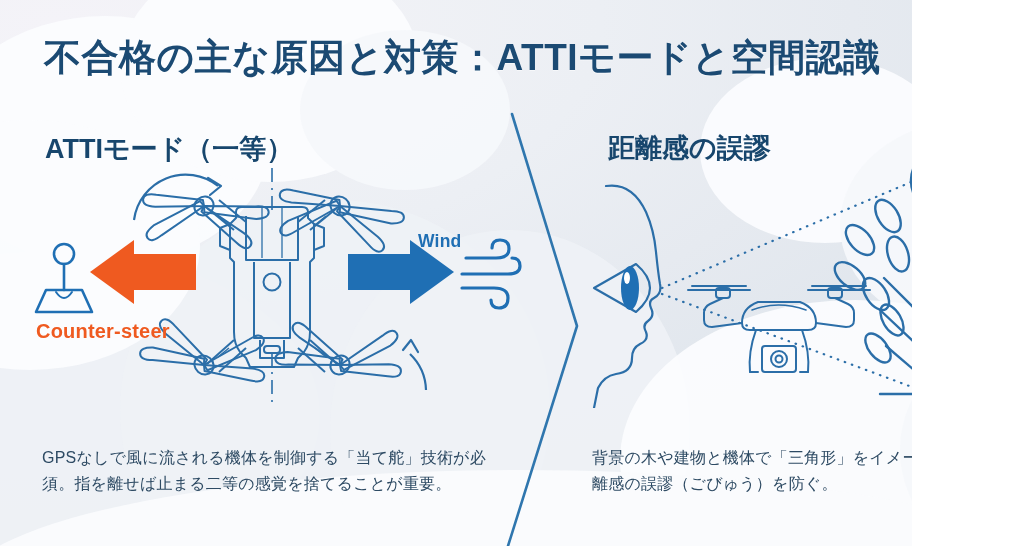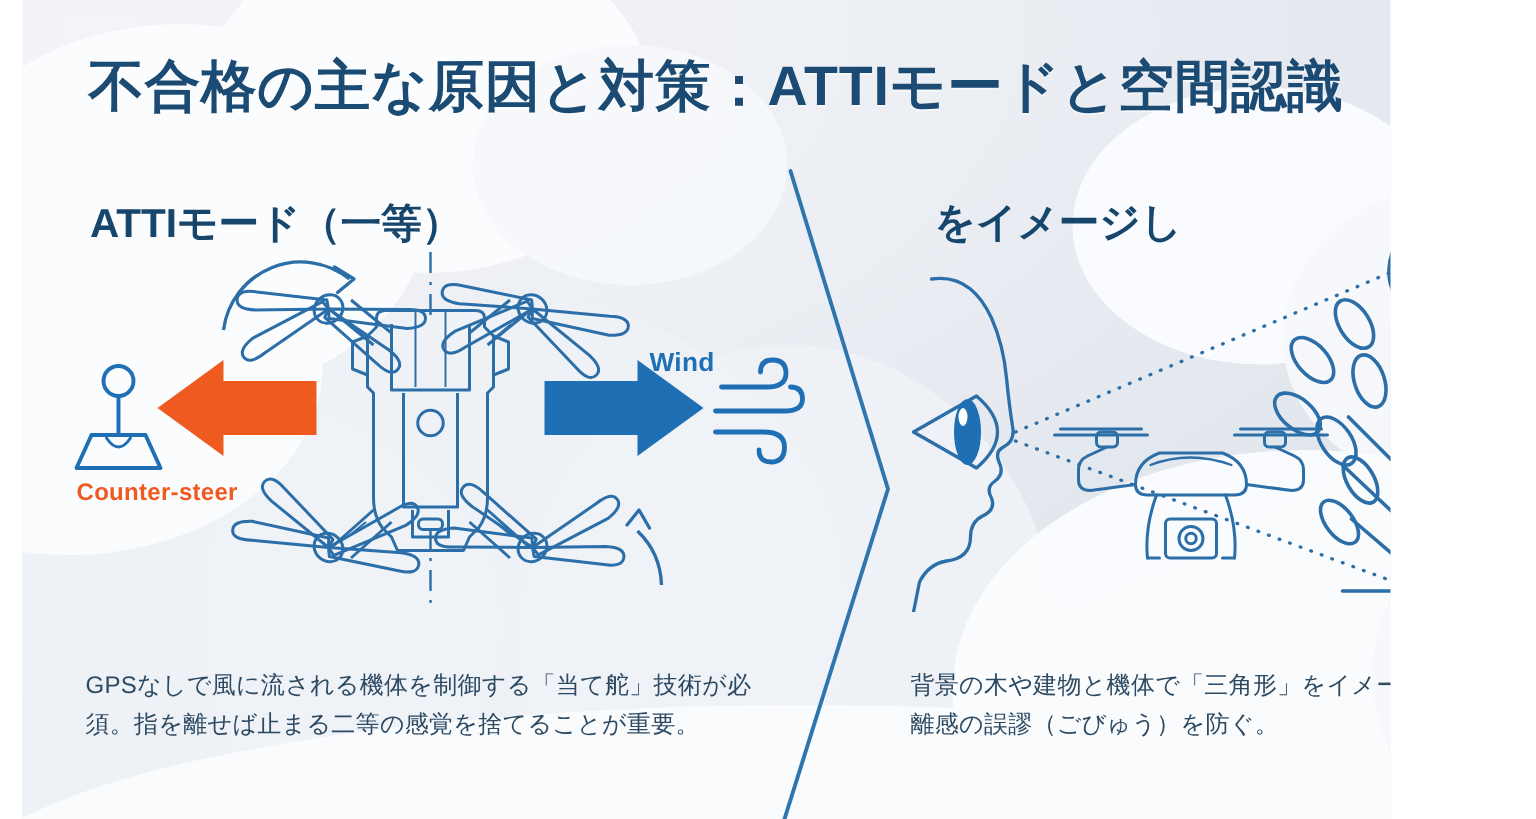--- a/index.html
+++ b/index.html
@@ -6,21 +6,20 @@
   html,body{margin:0;padding:0;}
   body{
     width:1024px;height:546px;overflow:hidden;
     font-family:"Liberation Sans","DejaVu Sans",sans-serif;
     background:#ffffff;
   }
   #slide{
     position:relative;width:912px;height:546px;overflow:hidden;
     background:
       radial-gradient(115% 90% at 6% 4%, #f4f3f8 0%, #f1f2f6 26%, #eceff4 52%, #e6eaf0 76%, #e0e6ed 100%);
-    margin-left: 15px;
   }
   
   .cloud{position:absolute;background:#fbfcfe;border-radius:50%;opacity:.95;}
   .cloud.dim{background:#f6f8fb;}
   .cloud.faint{background:#eef1f6;}
 
   
   #cl1{left:-60px;  top:16px;  width:330px;height:250px;}
   #cl2{left:120px;  top:-48px; width:300px;height:230px;}
   #cl3{left:-140px; top:120px; width:340px;height:250px;}
@@ -63,21 +62,21 @@
   #cap-right{left:592px;top:445px;width:400px;}
 
   
   #divider{position:absolute;left:480px;top:110px;width:110px;height:440px;}
 
   
   #illus-left{position:absolute;left:22px;top:162px;width:500px;height:246px;}
   #illus-right{position:absolute;left:592px;top:160px;width:430px;height:248px;}
 
   .lbl{position:absolute;font-weight:bold;white-space:nowrap;}
-  #lbl-counter{left:36px;top:320px;font-size:16px;color:#ef5a20;letter-spacing:.2px;text-align:right;}
+  #lbl-counter{left:36px;top:320px;font-size:20px;color:#ef5a20;letter-spacing:.2px;text-align:right;}
   #lbl-wind{left:418px;top:231px;font-size:17.5px;color:#1f6fb4;letter-spacing:.2px;}
 </style>
 </head>
 <body>
 
 <div id="slide">
 
   <div>
     <div class="cloud faint" id="cl5"></div>
     <div class="cloud faint" id="cl6"></div>
@@ -208,21 +207,21 @@
       <path d="M440,112 L486,112 Q498,112 498,104 Q498,96 490,96"></path>
       <path d="M440,126 L472,126 Q486,126 486,136 Q486,146 477,146 Q469,146 469,138"></path>
     </g>
   </svg>
 
   <div class="lbl" id="lbl-counter">Counter-steer</div>
   <div class="lbl" id="lbl-wind">Wind</div>
 
   <div class="caption" id="cap-left">GPSなしで風に流される機体を制御する「当て舵」技術が必須。指を離せば止まる二等の感覚を捨てることが重要。</div>
 
-  <div class="panel-head" id="head-right">をイメージし</div>
+  <div class="panel-head" id="head-right">距離感の誤謬</div>
 
   <svg id="illus-right" viewBox="0 0 430 248">
 
     <g stroke="#2b6ea8" stroke-width="2.2" stroke-linecap="round" stroke-dasharray="0.5 7" fill="none">
       <line x1="70" y1="128" x2="338" y2="14"></line>
       <line x1="70" y1="134" x2="328" y2="230"></line>
     </g>
 
     <g fill="none" stroke="#2b6ea8" stroke-width="2.2" stroke-linejoin="round" stroke-linecap="round">
       <path d="M14,26 Q40,22 54,52 Q62,70 64,92 Q66,112 68,124

